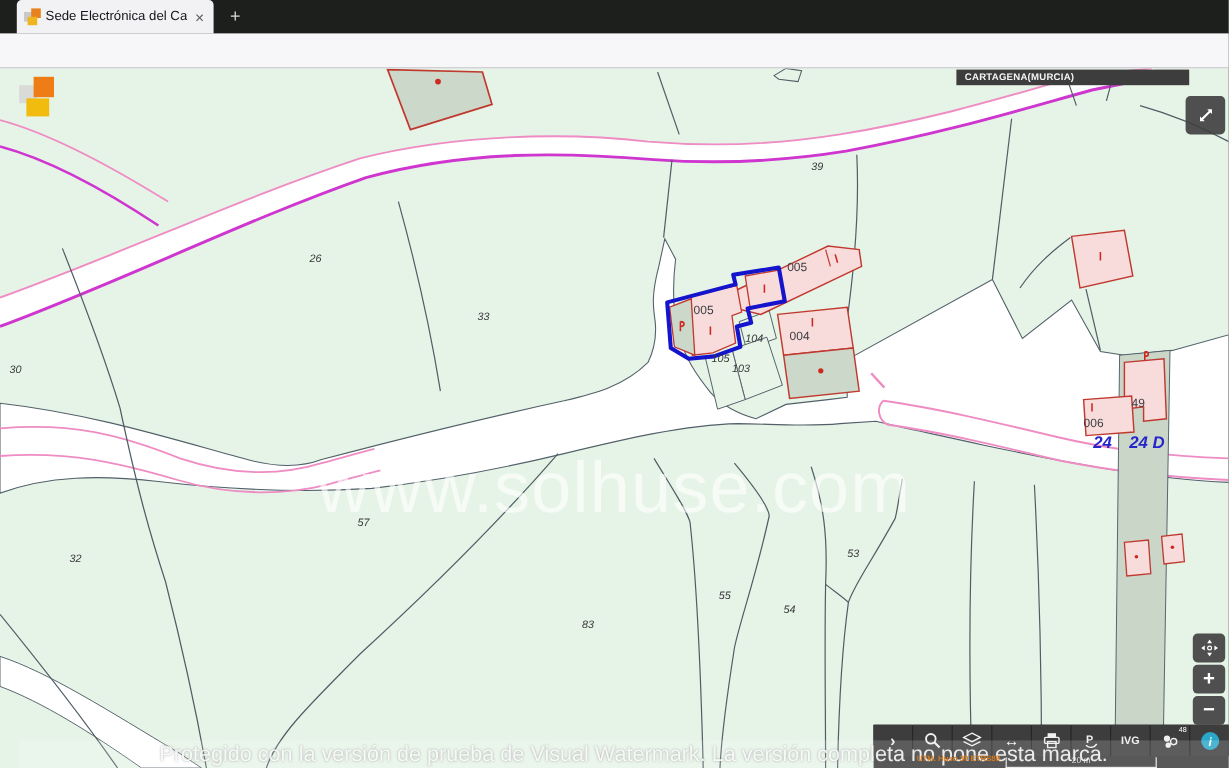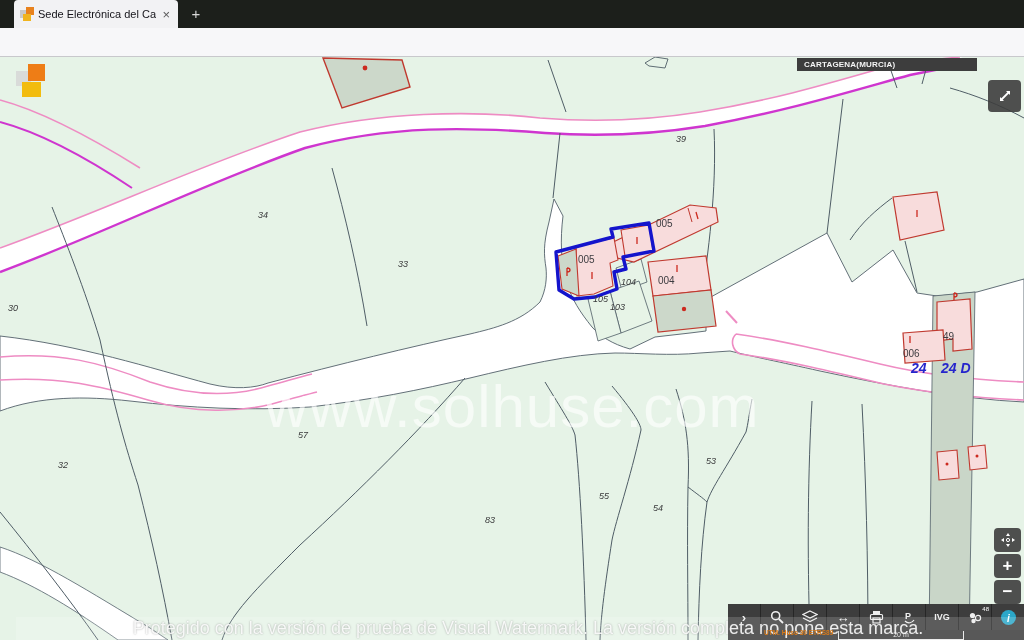--- a/index.html
+++ b/index.html
@@ -26,21 +26,21 @@
   #url-text .dom{color:#1b1b1f;}
   .chromeico{top:33px;width:22px;height:22px;display:flex;align-items:center;justify-content:center;color:#4a4a4e;}
   #searchbar{left:756px;top:32px;width:106px;height:23px;background:#fff;border:1px solid #c3c3c7;border-radius:3px;
              box-sizing:border-box;display:flex;align-items:center;padding:0 5px;}
   #search-input{border:none;outline:none;width:70px;font-size:11.5px;color:#444;margin-left:4px;font-family:inherit;background:transparent;}
   
   #map{left:0;top:57px;width:1024px;height:583px;}
   .plbl{position:absolute;color:#38383a;font-size:9px;font-style:italic;white-space:nowrap;z-index:5;}
   .plbl.num{font-style:normal;font-size:10px;color:#3c3c40;}
   .plbl.blue{font-style:italic;font-weight:bold;font-size:14px;color:#2525cc;}
-  #muni-strip{left:797px;top:58px;width:180px;height:13px;background:#3d3d3d;color:#f4f4f4;font-size:8px;
+  #muni-strip{left:797px;top:58px;width:194px;height:13px;background:#3d3d3d;color:#f4f4f4;font-size:8px;
               font-weight:bold;line-height:13px;padding-left:7px;box-sizing:border-box;letter-spacing:.2px;z-index:6;}
   .mapbtn{background:#3d3d3dE6;border-radius:4px;display:flex;align-items:center;justify-content:center;color:#fff;z-index:7;}
   #fullscreen-btn{left:988px;top:80px;width:33px;height:32px;}
   #pan-btn{left:994px;top:528px;width:27px;height:24px;}
   #zoomin-btn{left:994px;top:554px;width:27px;height:24px;font-size:17px;font-weight:bold;}
   #zoomout-btn{left:994px;top:580px;width:27px;height:24px;font-size:17px;font-weight:bold;}
   #wm-center{left:0;top:372px;width:1024px;text-align:center;color:rgba(255,255,255,.62);font-size:60px;
              letter-spacing:1px;z-index:8;white-space:nowrap;}
   #wm-bottom{left:16px;top:617px;width:1024px;height:23px;line-height:23px;text-align:center;
              background:rgba(255,255,255,.16);color:rgba(255,255,255,.88);font-size:18px;z-index:20;
@@ -225,21 +225,21 @@
       <circle cx="977" cy="456" r="1.5" fill="#cc2a1f" stroke="none"></circle>
       <path d="M592,272 L592,279 M637,237 L637,244 M677,265 L677,272 M696,212 L698,219 M910,336 L910,343 M917,210 L917,217"></path>
       <path d="M567,268 L567,276 M567,268 C571,268 571,272 567,272" fill="none"></path>
       <path d="M954,293 L954,300 M954,293 C958,293 958,297 954,297" fill="none"></path>
     </g>
 
     <path d="M556,252 L613,237 L611,229 L649,223 L654,251 L623,257 L626,269 L614,272 L617,289 L595,297 L574,299 L559,290 Z" fill="none" stroke="#1414cc" stroke-width="3.4" stroke-linejoin="round"></path>
   </svg>
 
   <div class="plbl" style="left:8px;top:303px">30</div>
-  <div class="plbl" style="left:258px;top:210px">34</div>
+  <div class="plbl" style="left:258px;top:210px">26</div>
   <div class="plbl" style="left:398px;top:259px">33</div>
   <div class="plbl" style="left:676px;top:134px">39</div>
   <div class="plbl" style="left:58px;top:460px">32</div>
   <div class="plbl" style="left:298px;top:430px">57</div>
   <div class="plbl" style="left:485px;top:515px">83</div>
   <div class="plbl" style="left:599px;top:491px">55</div>
   <div class="plbl" style="left:653px;top:503px">54</div>
   <div class="plbl" style="left:706px;top:456px">53</div>
   <div class="plbl num" style="left:656px;top:218px">005</div>
   <div class="plbl num" style="left:578px;top:254px">005</div>

